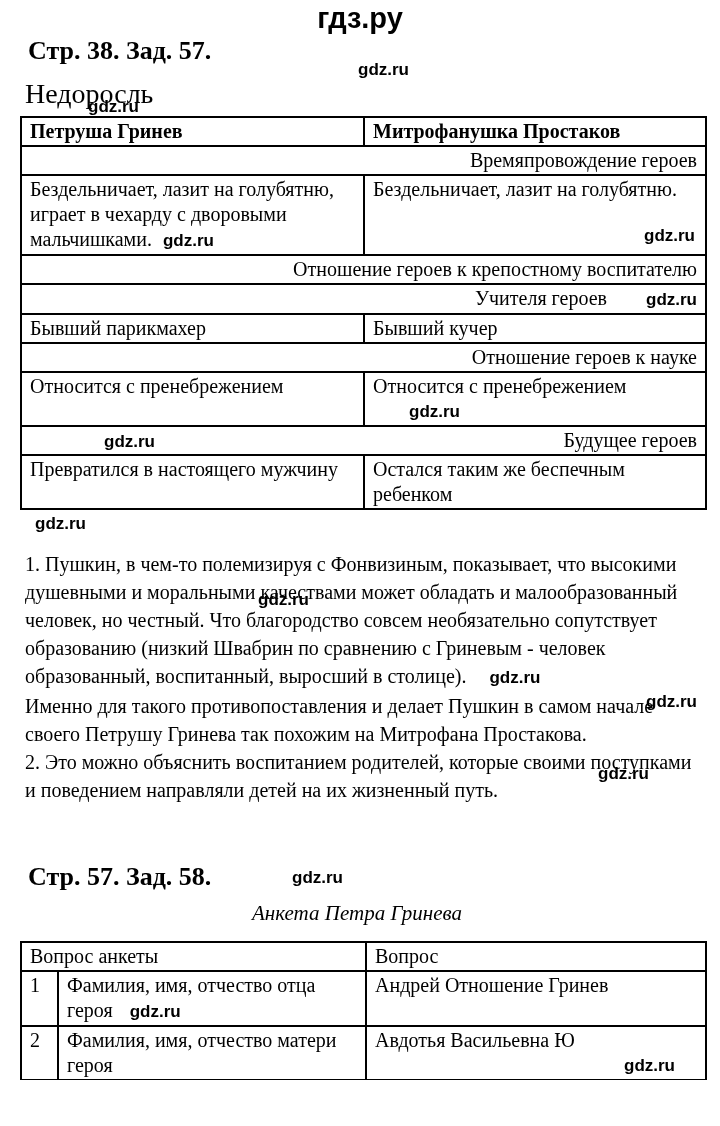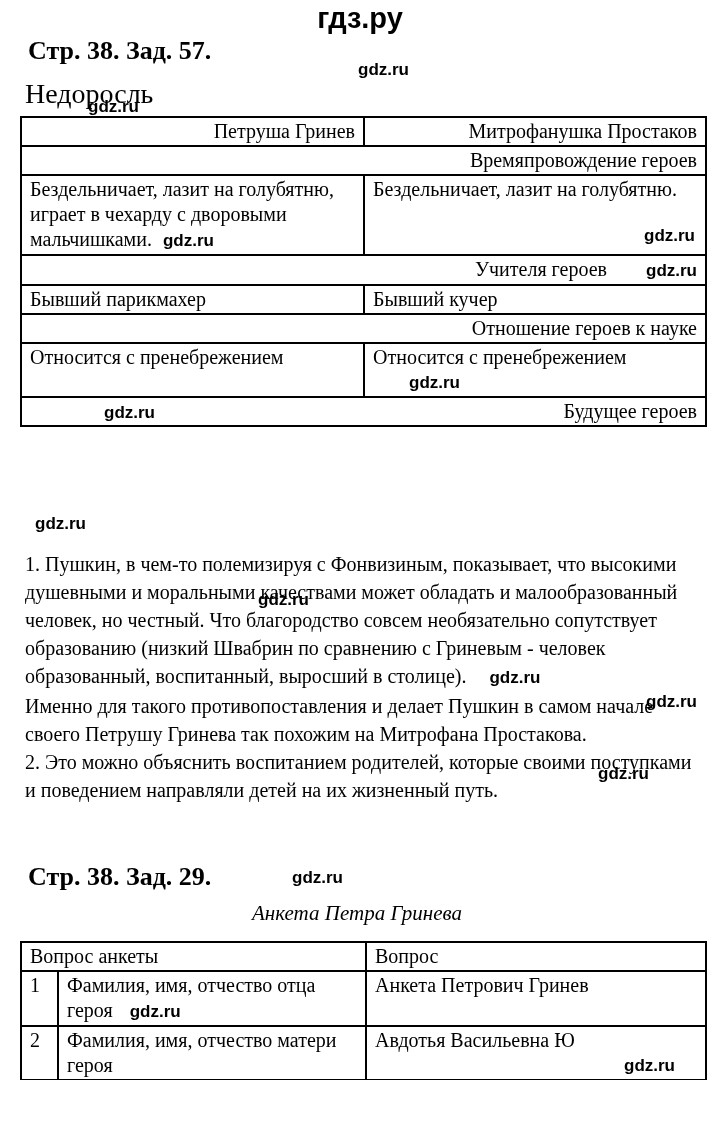--- a/index.html
+++ b/index.html
@@ -47,21 +47,21 @@
     table-layout: fixed;
     width: 685px;
   }
   td {
     border: 2px solid #000000;
     padding: 1px 8px;
     font-size: 20px;
     line-height: 25px;
     vertical-align: top;
   }
-  td.bold { font-weight: normal; text-align: right; }
+  td.bold { font-weight: bold; }
   td.center { text-align: right; }
   td.rel { position: relative; }
   .wm-br { position: absolute; right: 10px; bottom: 6px; }
   .wm-abs-left { position: absolute; left: 82px; top: 2px; }
   .wm-second-line { display: block; padding-left: 36px; }
   .wm-right-block { display: block; text-align: right; padding-right: 22px; }
   .textblock {
     position: absolute;
     left: 25px;
     width: 668px;
@@ -115,20 +115,23 @@
       <td>
         <span>Бездельничает, лазит на голубятню, играет в чехарду с дворовыми мальчишками.</span>
         <span class="wm" style="margin-left:6px">gdz.ru</span>
       </td>
       <td class="rel">
         <span>Бездельничает, лазит на голубятню.</span>
         <span class="wm wm-br">gdz.ru</span>
       </td>
     </tr>
     <tr>
+      <td colspan="2" class="center">Отношение героев к крепостному воспитателю</td>
+    </tr>
+    <tr>
       <td colspan="2" class="center">
         <span>Учителя героев</span>
         <span class="wm" style="margin-left:34px">gdz.ru</span>
       </td>
     </tr>
     <tr>
       <td>Бывший парикмахер</td>
       <td>Бывший кучер</td>
     </tr>
     <tr>
@@ -139,61 +142,65 @@
       <td>
         <span>Относится с пренебрежением</span>
         <span class="wm wm-second-line">gdz.ru</span>
       </td>
     </tr>
     <tr>
       <td colspan="2" class="center rel">
         <span class="wm wm-abs-left">gdz.ru</span>
         <span>Будущее героев</span>
       </td>
+    </tr>
+    <tr>
+      <td>Превратился в настоящего мужчину</td>
+      <td>Остался таким же беспечным ребенком</td>
     </tr>
   </tbody>
     </table>
 
   <span class="wm abs" style="left:35px; top:514px">gdz.ru</span>
 
   <div class="textblock" style="top:550px">
     <div>
       <span>1. Пушкин, в чем-то полемизируя с Фонвизиным, показывает, что высокими душевными и моральными качествами может обладать и малообразованный человек, но честный. Что благородство совсем необязательно сопутствует образованию (низкий Швабрин по сравнению с Гриневым - человек образованный, воспитанный, выросший в столице).</span>
       <span class="wm inline-wm">gdz.ru</span>
     </div>
     <div>Именно для такого противопоставления и делает Пушкин в самом начале своего Петрушу Гринева так похожим на Митрофана Простакова.</div>
     <div>2. Это можно объяснить воспитанием родителей, которые своими поступками и поведением направляли детей на их жизненный путь.</div>
   </div>
 
   <span class="wm abs" style="left:258px; top:590px">gdz.ru</span>
   <span class="wm abs" style="left:646px; top:692px">gdz.ru</span>
   <span class="wm abs" style="left:598px; top:764px">gdz.ru</span>
 
-  <div class="heading" style="top:862px">Стр. 38. Зад. 29.</div>
+  <div class="heading" style="top:862px">Стр. 57. Зад. 58.</div>
   <span class="wm abs" style="left:292px; top:868px">gdz.ru</span>
   <div class="italic-title" style="top:901px">Анкета Петра Гринева</div>
 
   <table style="top:941px">
     <colgroup>
         <col style="width:37px">
         <col style="width:308px">
         <col style="width:340px">
       </colgroup>
     <tbody>
         <tr>
       <td colspan="2">Вопрос анкеты</td>
       <td>Вопрос</td>
     </tr>
     <tr>
       <td>1</td>
       <td>
         <span>Фамилия, имя, отчество отца героя</span>
         <span class="wm q-inline-wm">gdz.ru</span>
       </td>
-      <td>Анкета  Петрович Гринев</td>
+      <td>Андрей  Отношение Гринев</td>
     </tr>
     <tr>
       <td>2</td>
       <td>Фамилия, имя, отчество матери героя</td>
       <td>
         <span>Авдотья Васильевна Ю</span>
         <span class="wm wm-right-block">gdz.ru</span>
       </td>
     </tr>
   </tbody>

